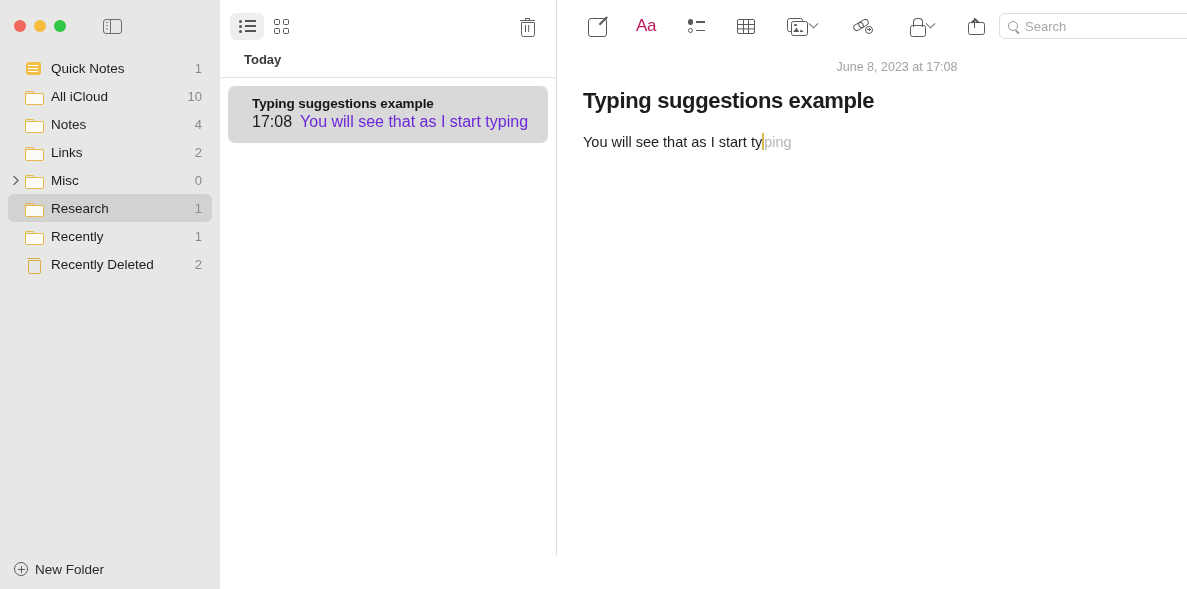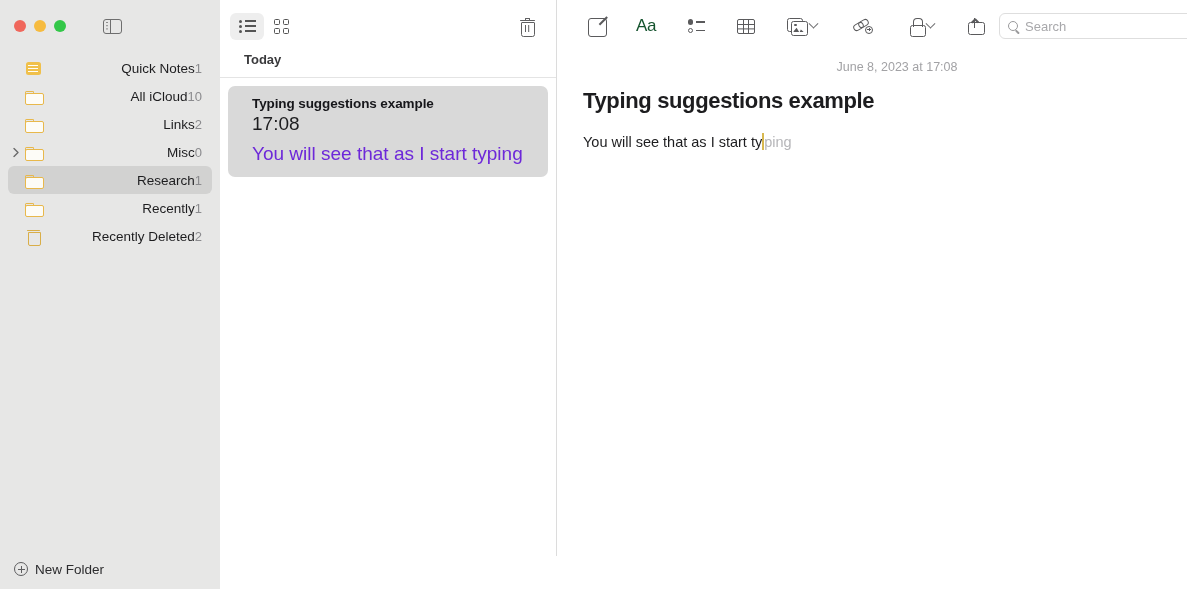--- a/index.html
+++ b/index.html
@@ -67,21 +67,21 @@
     border-radius: 6px;
     display: flex;
     align-items: center;
     padding-left: 16px;
     padding-right: 10px;
     position: relative;
     font-size: 13.5px;
     color: #1d1d1f;
   }
   .side-row.selected { background: #d2d2d1; }
-  .side-label { flex: 1 1 auto; white-space: nowrap; text-align: right; }
+  .side-label { flex: 1 1 auto; white-space: nowrap; }
   .side-count {
     font-size: 13px;
     color: #8b8b8e;
     margin-left: auto;
   }
   .disclosure {
     position: absolute;
     left: 4px; top: 50%;
     transform: translateY(-50%);
     width: 9px; height: 9px;
@@ -263,21 +263,21 @@
     padding: 10px 14px 12px 24px;
     background: #d9d9d9;
   }
   .note-title {
     font-size: 13.5px;
     font-weight: 700;
     color: #16161a;
     margin-bottom: 2px;
     letter-spacing: -0.1px;
   }
-  .note-sub { font-size: 19px; display: flex; gap: 8px; flex-direction: column; }
+  .note-sub { font-size: 16px; display: flex; gap: 8px; }
   .note-time { color: #1d1d1f; }
   .note-snippet { color: #6d28d9; white-space: nowrap; overflow: hidden; }
 
   
   .editor {
     flex: 1 1 auto;
     height: 589px;
     background: #ffffff;
     display: flex;
     flex-direction: column;
@@ -311,21 +311,21 @@
     border-radius: 3px;
   }
   .compose-glyph:after {
     content: "";
     position: absolute; right: -2px; top: -2px;
     width: 11px; height: 1.5px;
     background: #5a5a5c;
     transform: rotate(-45deg);
     transform-origin: right center;
   }
-  .aa { font-size: 17px; color: #14532d; letter-spacing: -0.5px; }
+  .aa { font-size: 17px; color: #be185d; letter-spacing: -0.5px; }
   .check-glyph { width: 17px; height: 14px; position: relative; }
   .check-glyph u {
     position: absolute; left: 0;
     width: 5.5px; height: 5.5px; border-radius: 50%;
     text-decoration: none;
   }
   .check-glyph u:nth-child(1) { top: 0; background: #5a5a5c; }
   .check-glyph u:nth-child(2) { bottom: 0; border: 1.3px solid #5a5a5c; }
   .check-glyph em {
     position: absolute; left: 8.5px;
@@ -534,20 +534,27 @@
 
 
       <div class="side-row">
         <span class="icon-slot">
             <span class="folder-out"></span>
           </span>
         <span class="side-label">All iCloud</span>
         <span class="side-count">10</span>
       </div>
 
+      <div class="side-row">
+        <span class="icon-slot">
+            <span class="folder-out"></span>
+          </span>
+        <span class="side-label">Notes</span>
+        <span class="side-count">4</span>
+      </div>
 
       <div class="side-row">
         <span class="icon-slot">
             <span class="folder-out"></span>
           </span>
         <span class="side-label">Links</span>
         <span class="side-count">2</span>
       </div>
 
       <div class="side-row">

